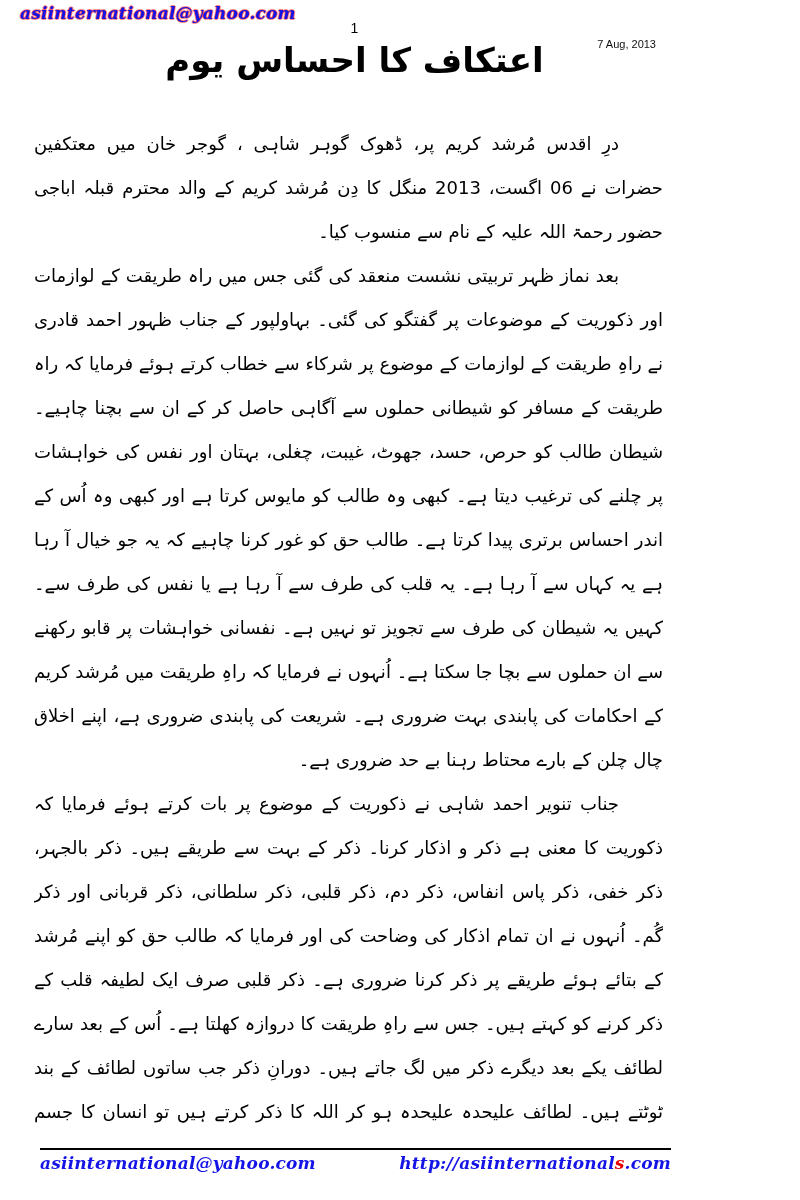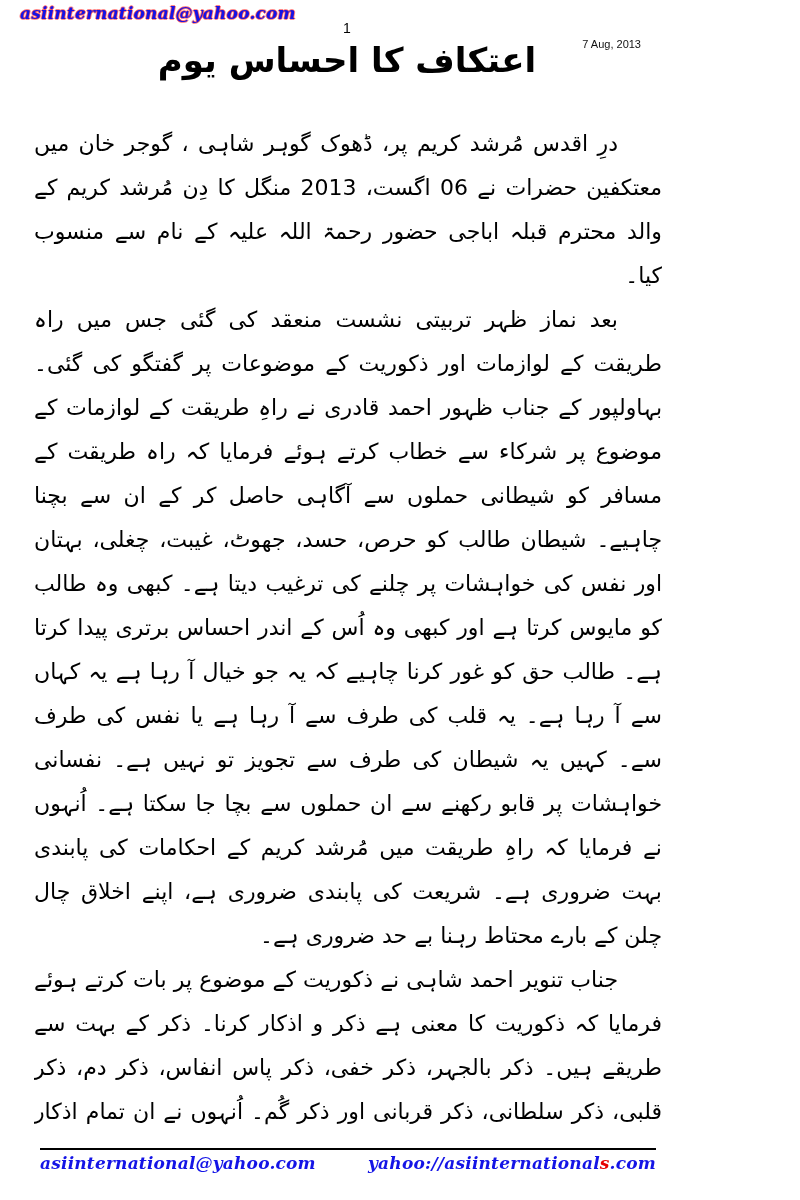--- a/index.html
+++ b/index.html
@@ -8,20 +8,21 @@
     background: #ffffff;
   }
   .page {
     position: relative;
     width: 694px;
     height: 1200px;
     background: #ffffff;
     overflow: hidden;
     font-family: "DejaVu Sans", sans-serif;
     color: #000000;
+    padding-left: 15px;
   }
 
   
   .header-email {
     position: absolute;
     top: 3px;
     left: 20px;
     font-family: "DejaVu Serif", serif;
     font-style: italic;
     font-weight: bold;
@@ -78,26 +79,26 @@
     font-size: 34px;
     font-weight: bold;
     color: #000000;
   }
 
   
   .body-text {
     position: absolute;
     top: 122px;
     left: 34px;
-    right: 32px;
+    right: 46px;
     height: 1018px;
     overflow: hidden;
     direction: rtl;
     text-align: justify;
-    font-size: 22px;
+    font-size: 18px;
     line-height: 44px;
     color: #000000;
   }
   .body-text p {
     margin: 0;
     text-indent: 44px;
   }
 
   
   .footer-divider {
@@ -143,15 +144,15 @@
     <p>درِ اقدس مُرشد کریم پر، ڈھوک گوہر شاہی ، گوجر خان میں معتکفین حضرات نے 06 اگست، 2013 منگل کا دِن مُرشد کریم کے والد محترم قبلہ اباجی حضور رحمۃ اللہ علیہ کے نام سے منسوب کیا۔</p>
     <p>بعد نماز ظہر تربیتی نشست منعقد کی گئی جس میں راہ طریقت کے لوازمات اور ذکوریت کے موضوعات پر گفتگو کی گئی۔ بہاولپور کے جناب ظہور احمد قادری نے راہِ طریقت کے لوازمات کے موضوع پر شرکاء سے خطاب کرتے ہوئے فرمایا کہ راہ طریقت کے مسافر کو شیطانی حملوں سے آگاہی حاصل کر کے ان سے بچنا چاہیے۔ شیطان طالب کو حرص، حسد، جھوٹ، غیبت، چغلی، بہتان اور نفس کی خواہشات پر چلنے کی ترغیب دیتا ہے۔ کبھی وہ طالب کو مایوس کرتا ہے اور کبھی وہ اُس کے اندر احساس برتری پیدا کرتا ہے۔ طالب حق کو غور کرنا چاہیے کہ یہ جو خیال آ رہا ہے یہ کہاں سے آ رہا ہے۔ یہ قلب کی طرف سے آ رہا ہے یا نفس کی طرف سے۔ کہیں یہ شیطان کی طرف سے تجویز تو نہیں ہے۔ نفسانی خواہشات پر قابو رکھنے سے ان حملوں سے بچا جا سکتا ہے۔ اُنہوں نے فرمایا کہ راہِ طریقت میں مُرشد کریم کے احکامات کی پابندی بہت ضروری ہے۔ شریعت کی پابندی ضروری ہے، اپنے اخلاق چال چلن کے بارے محتاط رہنا بے حد ضروری ہے۔</p>
     <p>جناب تنویر احمد شاہی نے ذکوریت کے موضوع پر بات کرتے ہوئے فرمایا کہ ذکوریت کا معنی ہے ذکر و اذکار کرنا۔ ذکر کے بہت سے طریقے ہیں۔ ذکر بالجہر، ذکر خفی، ذکر پاس انفاس، ذکر دم، ذکر قلبی، ذکر سلطانی، ذکر قربانی اور ذکر گُم۔ اُنہوں نے ان تمام اذکار کی وضاحت کی اور فرمایا کہ طالب حق کو اپنے مُرشد کے بتائے ہوئے طریقے پر ذکر کرنا ضروری ہے۔ ذکر قلبی صرف ایک لطیفہ قلب کے ذکر کرنے کو کہتے ہیں۔ جس سے راہِ طریقت کا دروازہ کھلتا ہے۔ اُس کے بعد سارے لطائف یکے بعد دیگرے ذکر میں لگ جاتے ہیں۔ دورانِ ذکر جب ساتوں لطائف کے بند ٹوٹتے ہیں۔ لطائف علیحدہ علیحدہ ہو کر اللہ کا ذکر کرتے ہیں تو انسان کا جسم سات حصوں میں تقسیم ہو جاتا ہے اور ہر حصہ الگ الگ ذکر کر رہا ہوتا ہے یہ ذکر قربانی ہے۔ اور ذکر گُم وہ ہے جس میں دورانِ ذکر اللہ کی خشیت سے انسان اپنی ہستی سے فنا ہو کر ماحول میں تحلیل ہو جاتا ہے۔ یعنی اگر وہ پانی پر ذکر کر رہا ہے تو پانی کے ساتھ پانی ہو جائے گا۔ اور اگر مٹی پر ذکر کر رہا ہے تو مٹی کے ساتھ مٹی ہو جائے گا۔ اگر ریت پر ذکر کر رہا ہے تو ریت کے ساتھ ریت ہو جائے گا۔ یعنی اپنی ہستی سے گم ہو جائے گا۔ اُنہوں نے ذکر کرنے کے طریقے، اُن کی افادیت و اہمیت، فضائل اور قرآن و حدیث کی روشنی میں ذکر کے احکامات کو تفصیل کے ساتھ بیان فرمایا۔</p>
 
   </main>
 
   <hr class="footer-divider">
 
   <a class="footer-link footer-email">asiinternational@yahoo.com</a>
 
-  <a class="footer-link footer-url"><span>yahoo://asiinternational</span><span class="red-s">s</span><span>.com</span></a>
+  <a class="footer-link footer-url"><span>http://asiinternational</span><span class="red-s">s</span><span>.com</span></a>
 
 </div>
 
 </body></html>

